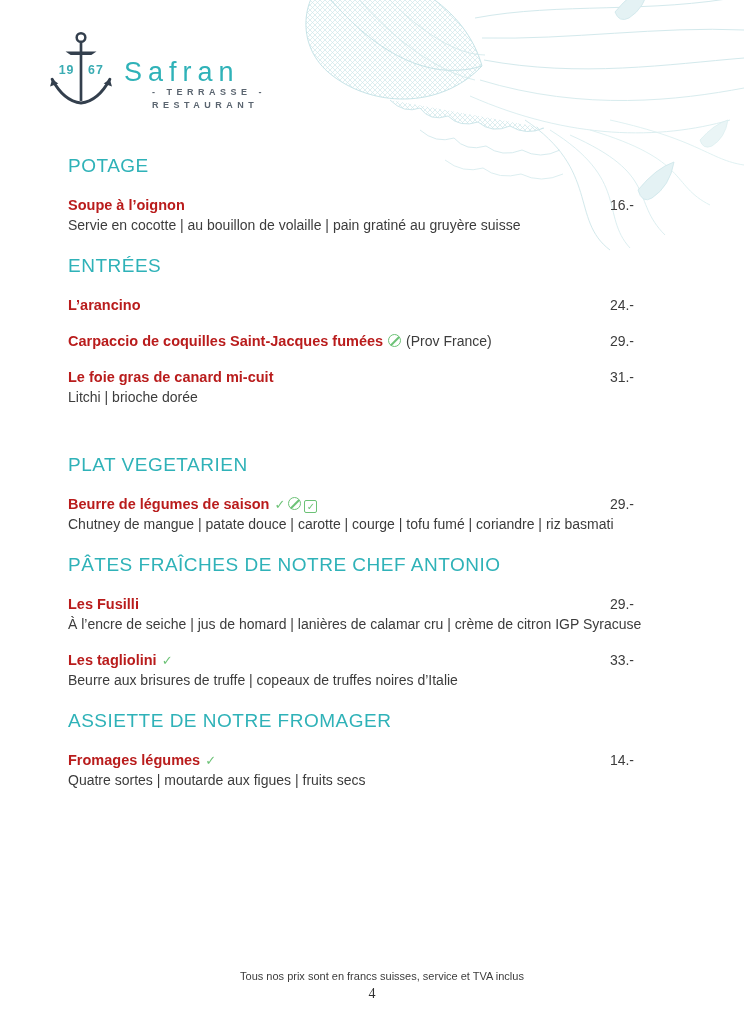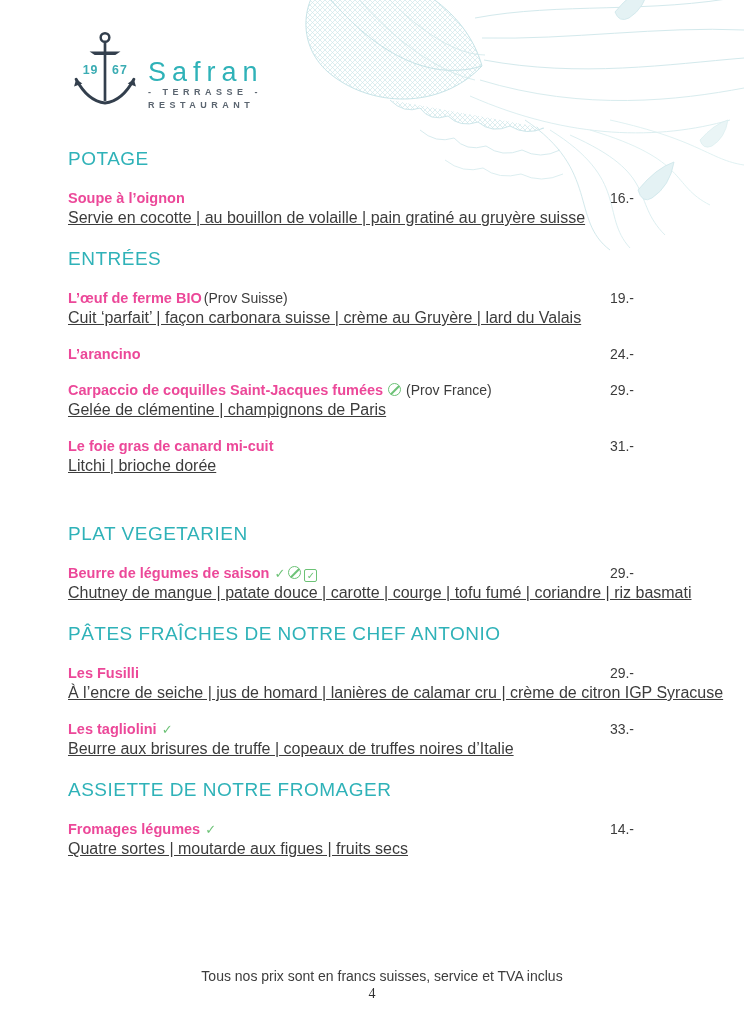--- a/index.html
+++ b/index.html
@@ -20,80 +20,80 @@
     top: 0;
     right: 0;
     width: 474px;
     height: 252px;
     pointer-events: none;
   }
 
   
   .logo {
     position: absolute;
-    left: 72px;
+    left: 48px;
     top: 28px;
     display: flex;
     align-items: center;
   }
   .anchor-svg { width: 66px; height: 80px; display: block; }
   .logo-text { margin-left: 10px; padding-top: 14px; }
   .logo-name {
     font-size: 27px;
     letter-spacing: 6px;
     color: var(--teal);
     font-weight: 400;
     line-height: 28px;
     margin-top: 16px;
   }
   .logo-sub {
     font-size: 9px;
     letter-spacing: 4.5px;
     color: #5b6570;
     line-height: 13px;
     font-weight: 700;
+    margin-left: 28px;
   }
 
   
   .menu {
     position: absolute;
     left: 68px;
     top: 146px;
     width: 566px;
   }
   .section-title {
     font-size: 19px;
     letter-spacing: 0.5px;
     color: var(--teal);
     line-height: 26px;
     margin-top: 18px;
     font-weight: 400;
   }
-  .section:first-child .section-title { margin-top: 0; }
+  .section:first-child .section-title { margin-top: 7px; }
   .section-break { margin-top: 45px; display: block; }
 
   .item { margin-top: 16px; }
   .item-head { display: flex; align-items: baseline; }
   .item-name {
     font-weight: 700;
     font-size: 14.5px;
-    color: #ec4899;
+    color: #b91c1c;
     line-height: 20px;
     white-space: nowrap;
   }
   .item-icons { margin-left: 5px; white-space: nowrap; }
   .item-suffix { margin-left: 2px; font-size: 14px; color: #3c3c3c; white-space: nowrap; }
   .item-spacer { flex: 1; }
   .item-price { font-size: 14px; color: #3c3c3c; white-space: nowrap; }
   .item-desc {
-    font-size: 16px;
+    font-size: 14px;
     color: #3c3c3c;
     line-height: 20px;
     white-space: nowrap;
-    text-decoration: underline;
   }
 
   
   .ic { display: inline-block; vertical-align: baseline; }
   .ic-check {
     color: var(--green);
     font-size: 13px;
     font-weight: 400;
     margin-right: 3px;
   }
@@ -129,21 +129,21 @@
   }
 
   
   .footer {
     position: absolute;
     left: 0;
     right: 0;
     top: 969px;
     text-align: center;
   }
-  .footer-note { font-size: 14px; color: #3c3c3c; line-height: 14px; margin-left: 20px; }
+  .footer-note { font-size: 11px; color: #3c3c3c; line-height: 14px; margin-left: 20px; }
   .footer-page {
     font-family: "Liberation Serif", serif;
     font-size: 14px;
     color: #2e2e2e;
     margin-top: 3px;
   }
 </style>
 </head>
 <body>
 
@@ -211,49 +211,38 @@
       <span class="item-price">16.-</span>
     </div>
     <div class="item-desc">Servie en cocotte | au bouillon de volaille | pain gratiné au gruyère suisse</div>
   </div>
 </div>
   </section>
 
   <section class="section">
     <h2 class="section-title">ENTRÉES</h2>
     <div class="items">
-  <div class="item">
-    <div class="item-head">
-      <span class="item-name">L’œuf de ferme BIO</span>
-
-      <span class="item-suffix">(Prov Suisse)</span>
-      <span class="item-spacer"></span>
-      <span class="item-price">19.-</span>
-    </div>
-    <div class="item-desc">Cuit ‘parfait’ | façon carbonara suisse | crème au Gruyère | lard du Valais</div>
-  </div>
 
   <div class="item">
     <div class="item-head">
       <span class="item-name">L’arancino</span>
 
       <span class="item-spacer"></span>
       <span class="item-price">24.-</span>
     </div>
   </div>
 
   <div class="item">
     <div class="item-head">
       <span class="item-name">Carpaccio de coquilles Saint-Jacques fumées</span>
       <span class="item-icons"><span class="ic ic-no-sign"></span></span>
       <span class="item-suffix">(Prov France)</span>
       <span class="item-spacer"></span>
       <span class="item-price">29.-</span>
     </div>
-    <div class="item-desc">Gelée de clémentine | champignons de Paris</div>
   </div>
 
   <div class="item">
     <div class="item-head">
       <span class="item-name">Le foie gras de canard mi-cuit</span>
 
       <span class="item-spacer"></span>
       <span class="item-price">31.-</span>
     </div>
     <div class="item-desc">Litchi | brioche dorée</div>

